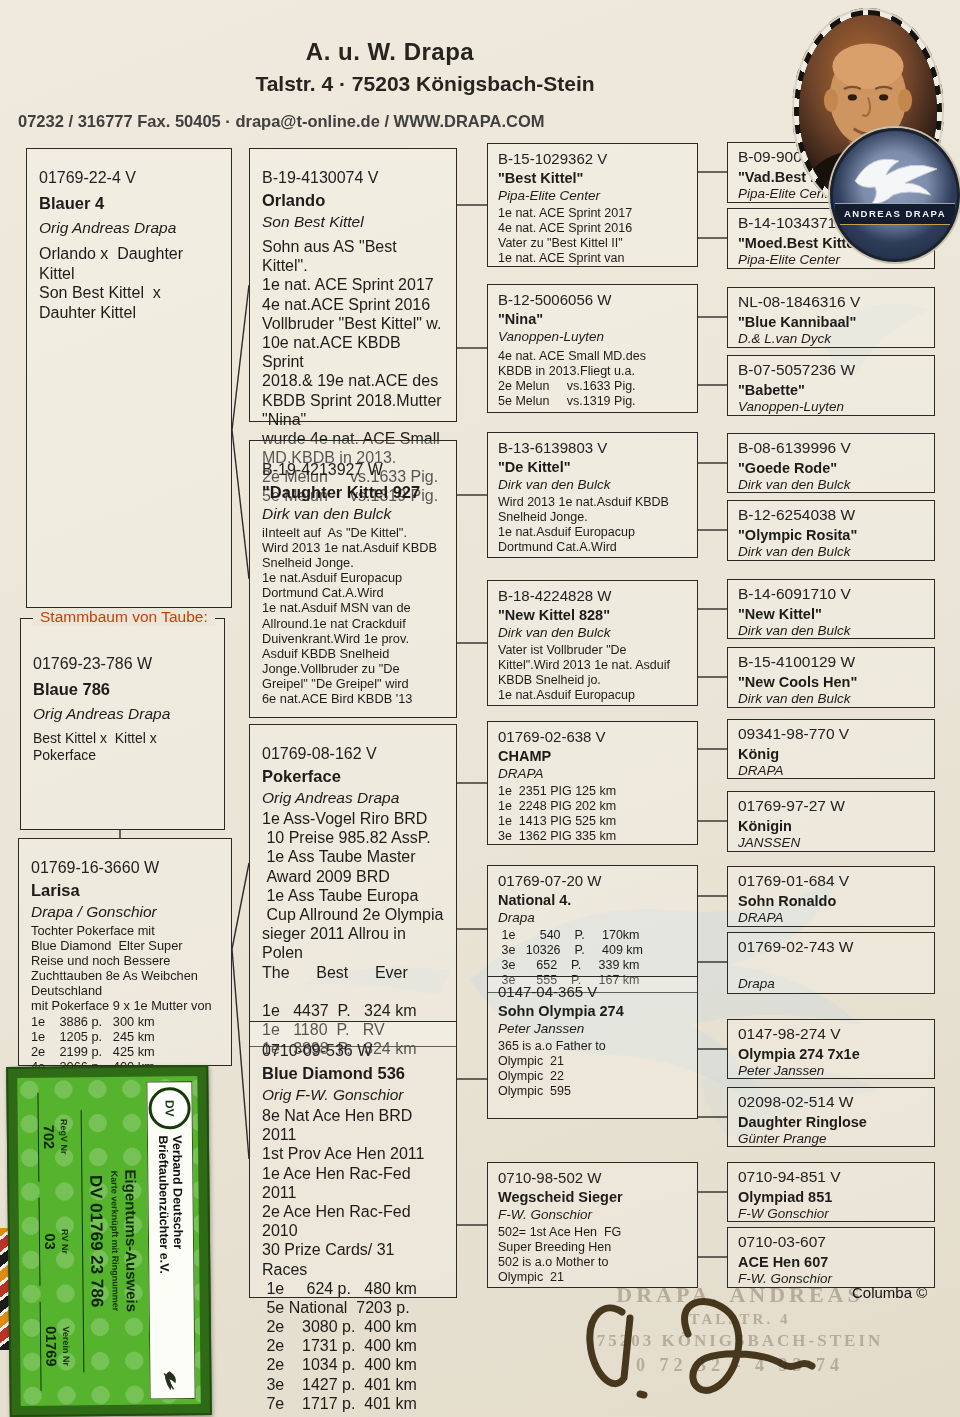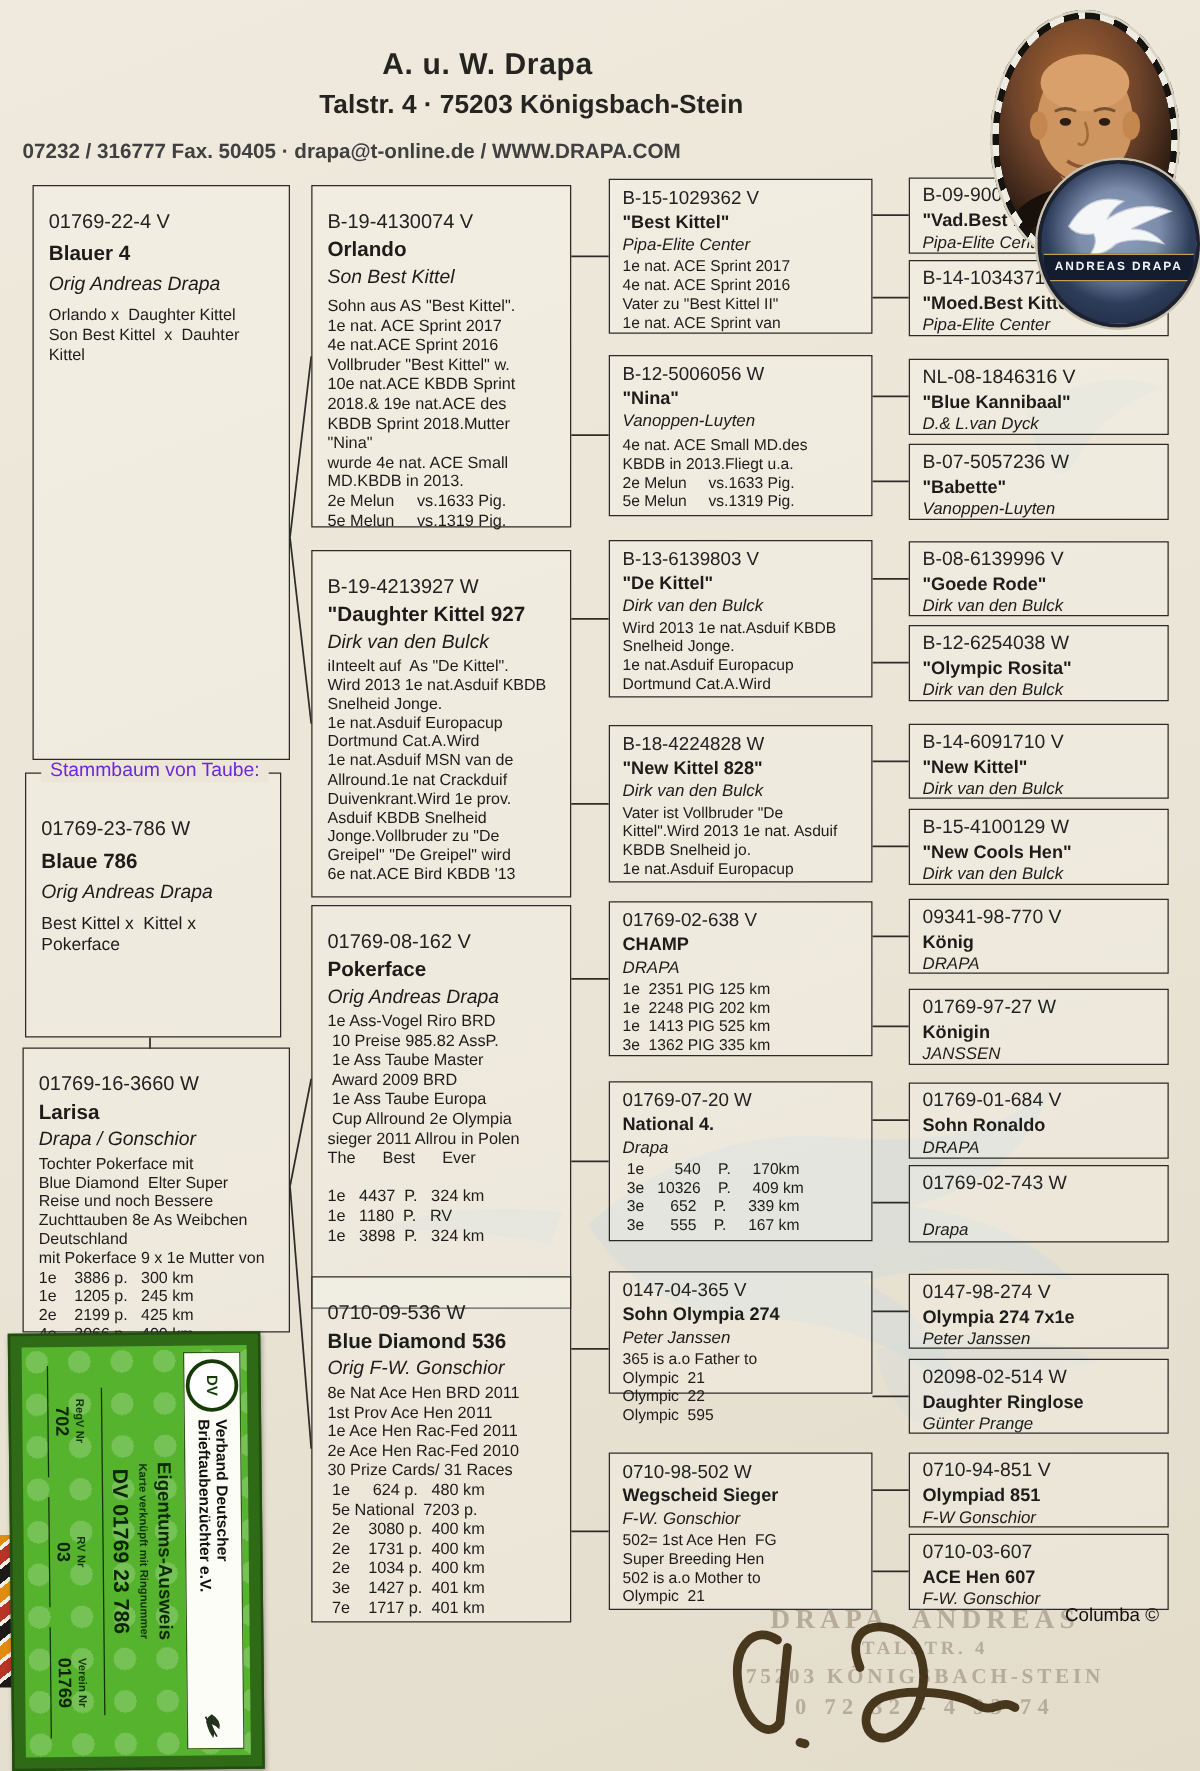--- a/index.html
+++ b/index.html
@@ -12,31 +12,31 @@
   .abs{position:absolute;}
   
   .hdr-owner{left:0;top:38px;width:780px;text-align:center;font-size:24px;font-weight:bold;letter-spacing:.5px;color:#262420;}
   .hdr-addr{left:0;top:72px;width:850px;text-align:center;font-size:21px;font-weight:bold;color:#262420;}
   .hdr-contact{left:18px;top:112px;font-size:16.5px;font-weight:bold;color:#404040;}
   
   .box{position:absolute;border:1.6px solid #2c2a26;padding:20px 12px;box-sizing:border-box;background:rgba(252,250,244,0.25);}
   .ring{font-size:16px;color:#222;}
   .bname{font-size:16.5px;font-weight:bold;margin-top:7px;min-height:1.15em;}
   .origin{font-size:15.5px;font-style:italic;margin-top:6px;}
-  .bbody{font-size:13px;line-height:1.22;margin-top:7px;white-space:pre-wrap;}
+  .bbody{font-size:16px;line-height:1.22;margin-top:7px;white-space:pre-wrap;}
   .c3 .ring{font-size:15px;}
   .c3 .bname{font-size:14.5px;margin-top:3px;}
   .c3 .origin{font-size:13.5px;margin-top:1px;}
   .c3 .bbody{font-size:12.5px;line-height:1.2;margin-top:3px;}
   .c3{padding:6px 10px;}
   .c4{padding:5px 10px;}
   .c4 .ring{font-size:15.5px;}
   .c4 .bname{font-size:14.5px;margin-top:3px;min-height:1.1em;}
   .c4 .origin{font-size:13.5px;margin-top:1px;}
-  .subject .legend{position:absolute;top:-11px;left:12px;background:#ece6d8;padding:0 7px;font-size:15.5px;color:#6d28d9;}
+  .subject .legend{position:absolute;top:-11px;left:12px;background:#ece6d8;padding:0 7px;font-size:15.5px;color:#c2410c;}
   
   svg.wire{left:0;top:0;pointer-events:none;}
   
   .photo{left:792px;top:8px;width:152px;height:206px;border-radius:50%;
     background:repeating-conic-gradient(#15130f 0deg 7deg,#efece4 7deg 14deg);
     padding:7px;box-sizing:border-box;box-shadow:0 0 0 2px #d8d2c2 inset;}
   .photo-in{width:100%;height:100%;border-radius:50%;overflow:hidden;background:#1b120c;}
   .badge{left:830px;top:128px;width:124px;height:128px;border-radius:50%;
     background:radial-gradient(circle at 50% 42%,#8e9fc0 0%,#7c8cab 34%,#2e3d59 60%,#18233a 100%);
     border:3px solid #1d2231;box-shadow:0 0 0 2px #c9c2ae;overflow:hidden;}
@@ -284,21 +284,21 @@
 <div class="box c3" style="left:487px;top:865px;width:211px;height:128px;">
   <div class="ring">01769-07-20 W</div>
   <div class="bname">National  4.</div>
   <div class="origin">Drapa</div>
   <div class="bbody"> 1e       540    P.     170km
  3e   10326    P.     409 km
  3e      652    P.     339 km
  3e      555    P.     167 km</div>
 </div>
 
-<div class="box c3" style="left:487px;top:1017px;width:211px;height:98px;">
+<div class="box c3" style="left:487px;top:976px;width:211px;height:143px;">
   <div class="ring">0147-04-365 V</div>
   <div class="bname">Sohn Olympia 274</div>
   <div class="origin">Peter Janssen</div>
   <div class="bbody">365 is a.o Father to
 Olympic  21
 Olympic  22
 Olympic  595</div>
 </div>
 
 <div class="box c3" style="left:487px;top:1162px;width:211px;height:126px;">

